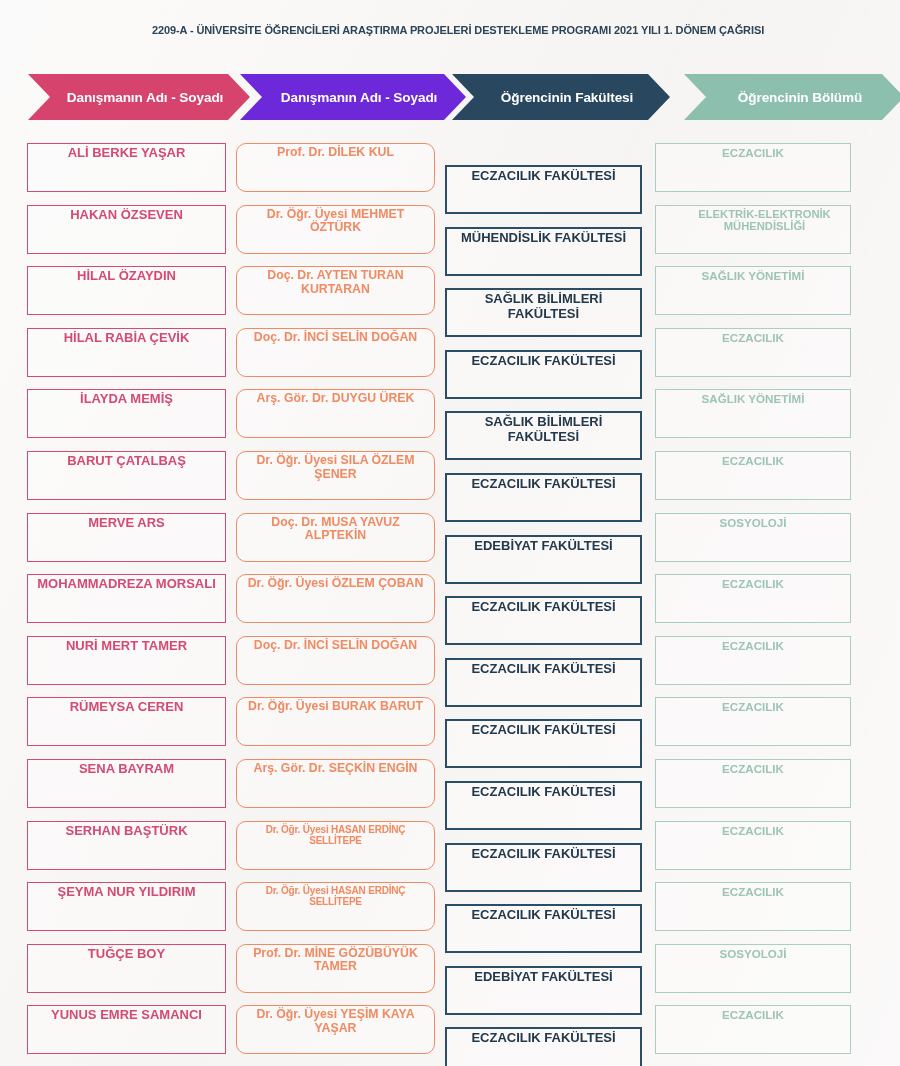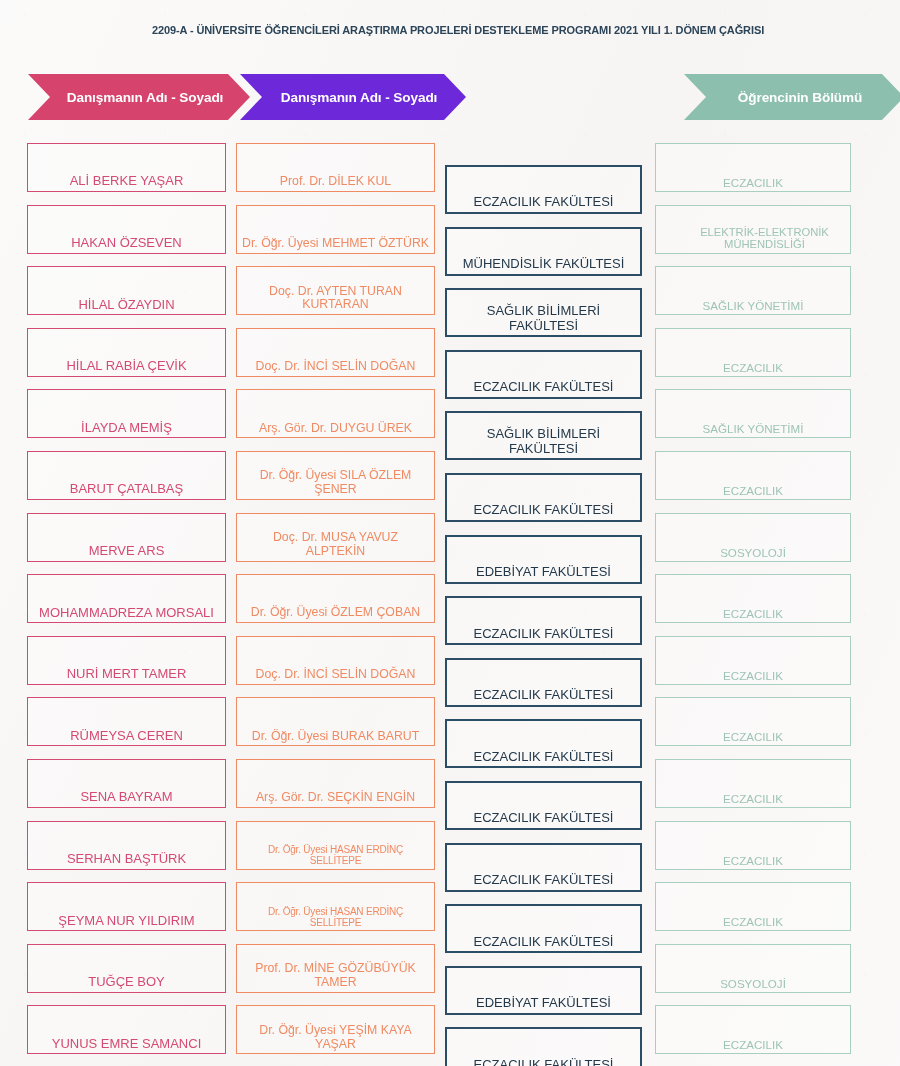--- a/index.html
+++ b/index.html
@@ -94,53 +94,55 @@
     height: 49px;
     margin-bottom: 12.6px;
   }
   .cell {
     position: absolute;
     top: 0;
     height: 49px;
     box-sizing: border-box;
     border: 1.6px solid #cccccc;
     display: flex;
-    align-items: flex-end;
+    align-items: flex-start;
     justify-content: center;
     text-align: center;
     line-height: 1.12;
     padding: 2px 5px;
     background: rgba(255,255,255,0.30);
+    font-weight: bold;
   }
   .cell span { display: block; }
 
   .c0 { left: 27px;  width: 199px; }
   .c1 { left: 236px; width: 199px; }
   .c2 { left: 445px; width: 197px; }
   .c3 { left: 655px; width: 196px; }
 
   .c0 { border-color: #d44a72; color: #d44a72; font-size: 13px; }
-  .c1 { border-color: #f08a62; color: #f08a62; font-size: 12.3px; }
+  .c1 { border-color: #f08a62; color: #f08a62; font-size: 12.3px; border-radius: 10px; }
   .c2 { border-color: #2b4d66; border-width: 2px; color: #23394b; font-size: 13px; margin-top: 22px; }
   .c3 { border-color: #a9cfc2; color: #9dc4b6; font-size: 11.6px; }
 
   
   .c1.tiny { font-size: 10px; letter-spacing: -0.2px; }
   .c3.two-line { font-size: 11.2px; padding-left: 28px; }
 </style>
 </head>
 <body>
 
 <div class="page">
 
   <div class="title">2209-A - ÜNİVERSİTE ÖĞRENCİLERİ ARAŞTIRMA PROJELERİ DESTEKLEME PROGRAMI 2021 YILI 1. DÖNEM ÇAĞRISI</div>
 
   <div class="header-row">
       <div class="chev chev-0" style="background: rgb(214, 68, 110);">Danışmanın Adı - Soyadı</div>
       <div class="chev chev-1" style="background: #6d28d9;">Danışmanın Adı - Soyadı</div>
+      <div class="chev chev-2" style="background: rgb(41, 72, 95);">Öğrencinin Fakültesi</div>
       <div class="chev chev-3" style="background: rgb(140, 191, 174);">Öğrencinin Bölümü</div>
     </div>
 
   <div class="grid">
       <div class="row">
         <div class="cell c0">
           <span>ALİ BERKE YAŞAR</span>
         </div>
         <div class="cell c1">
           <span>Prof. Dr. DİLEK KUL</span>

